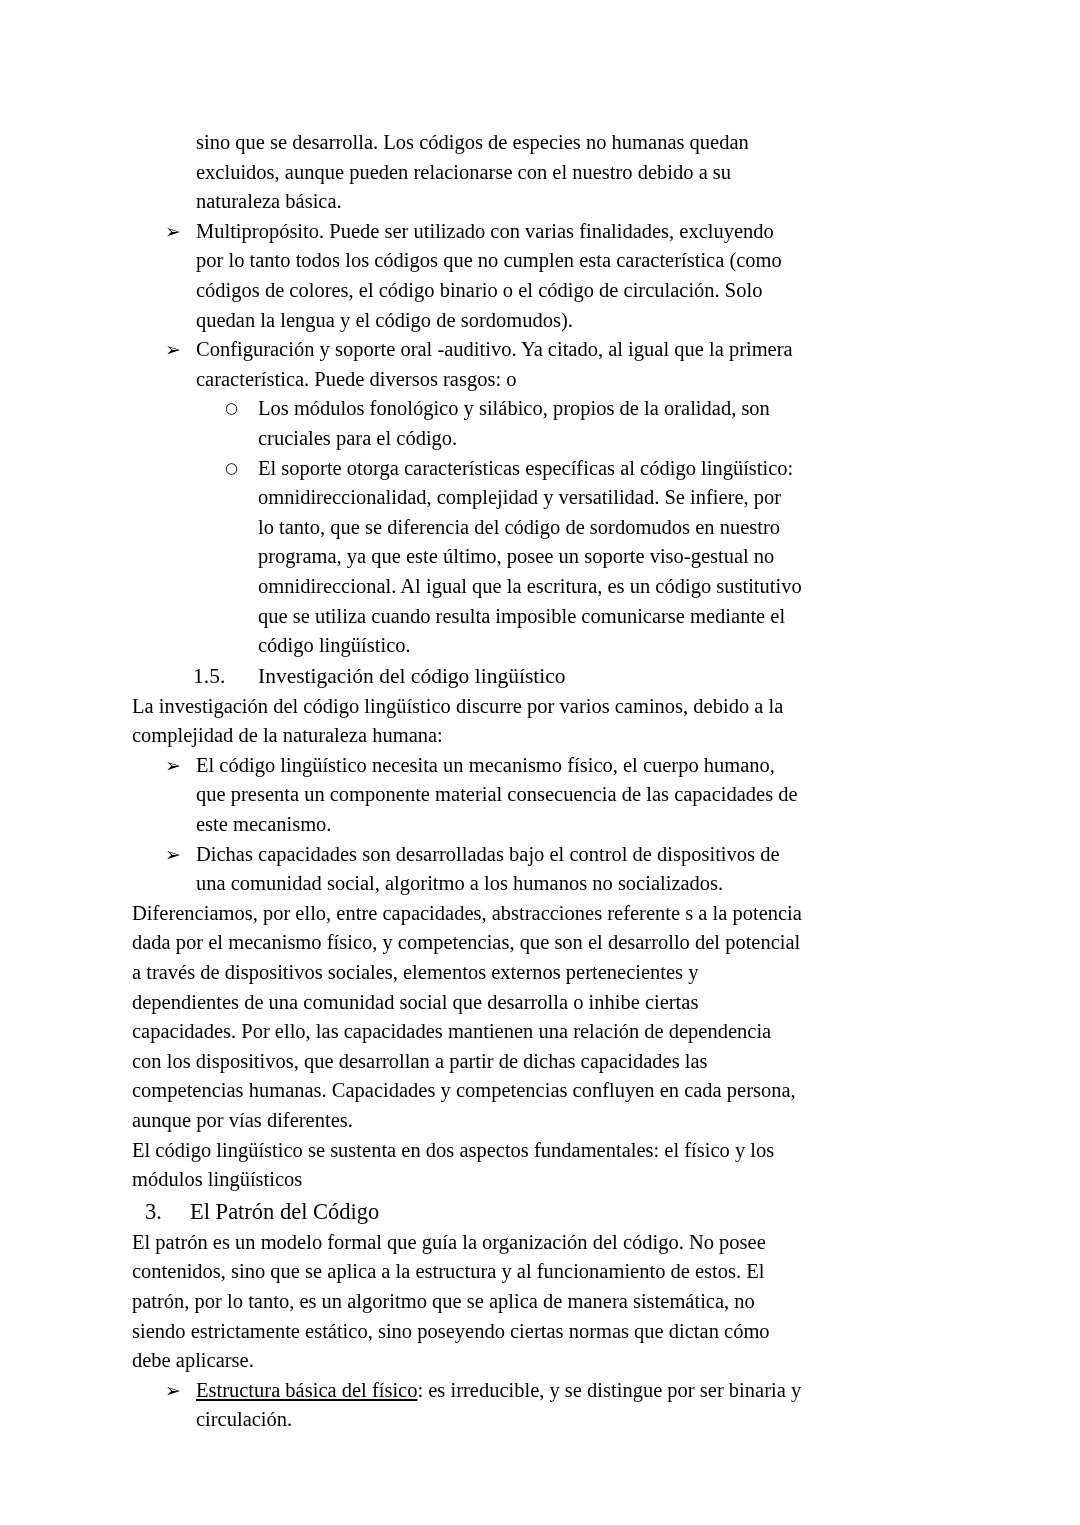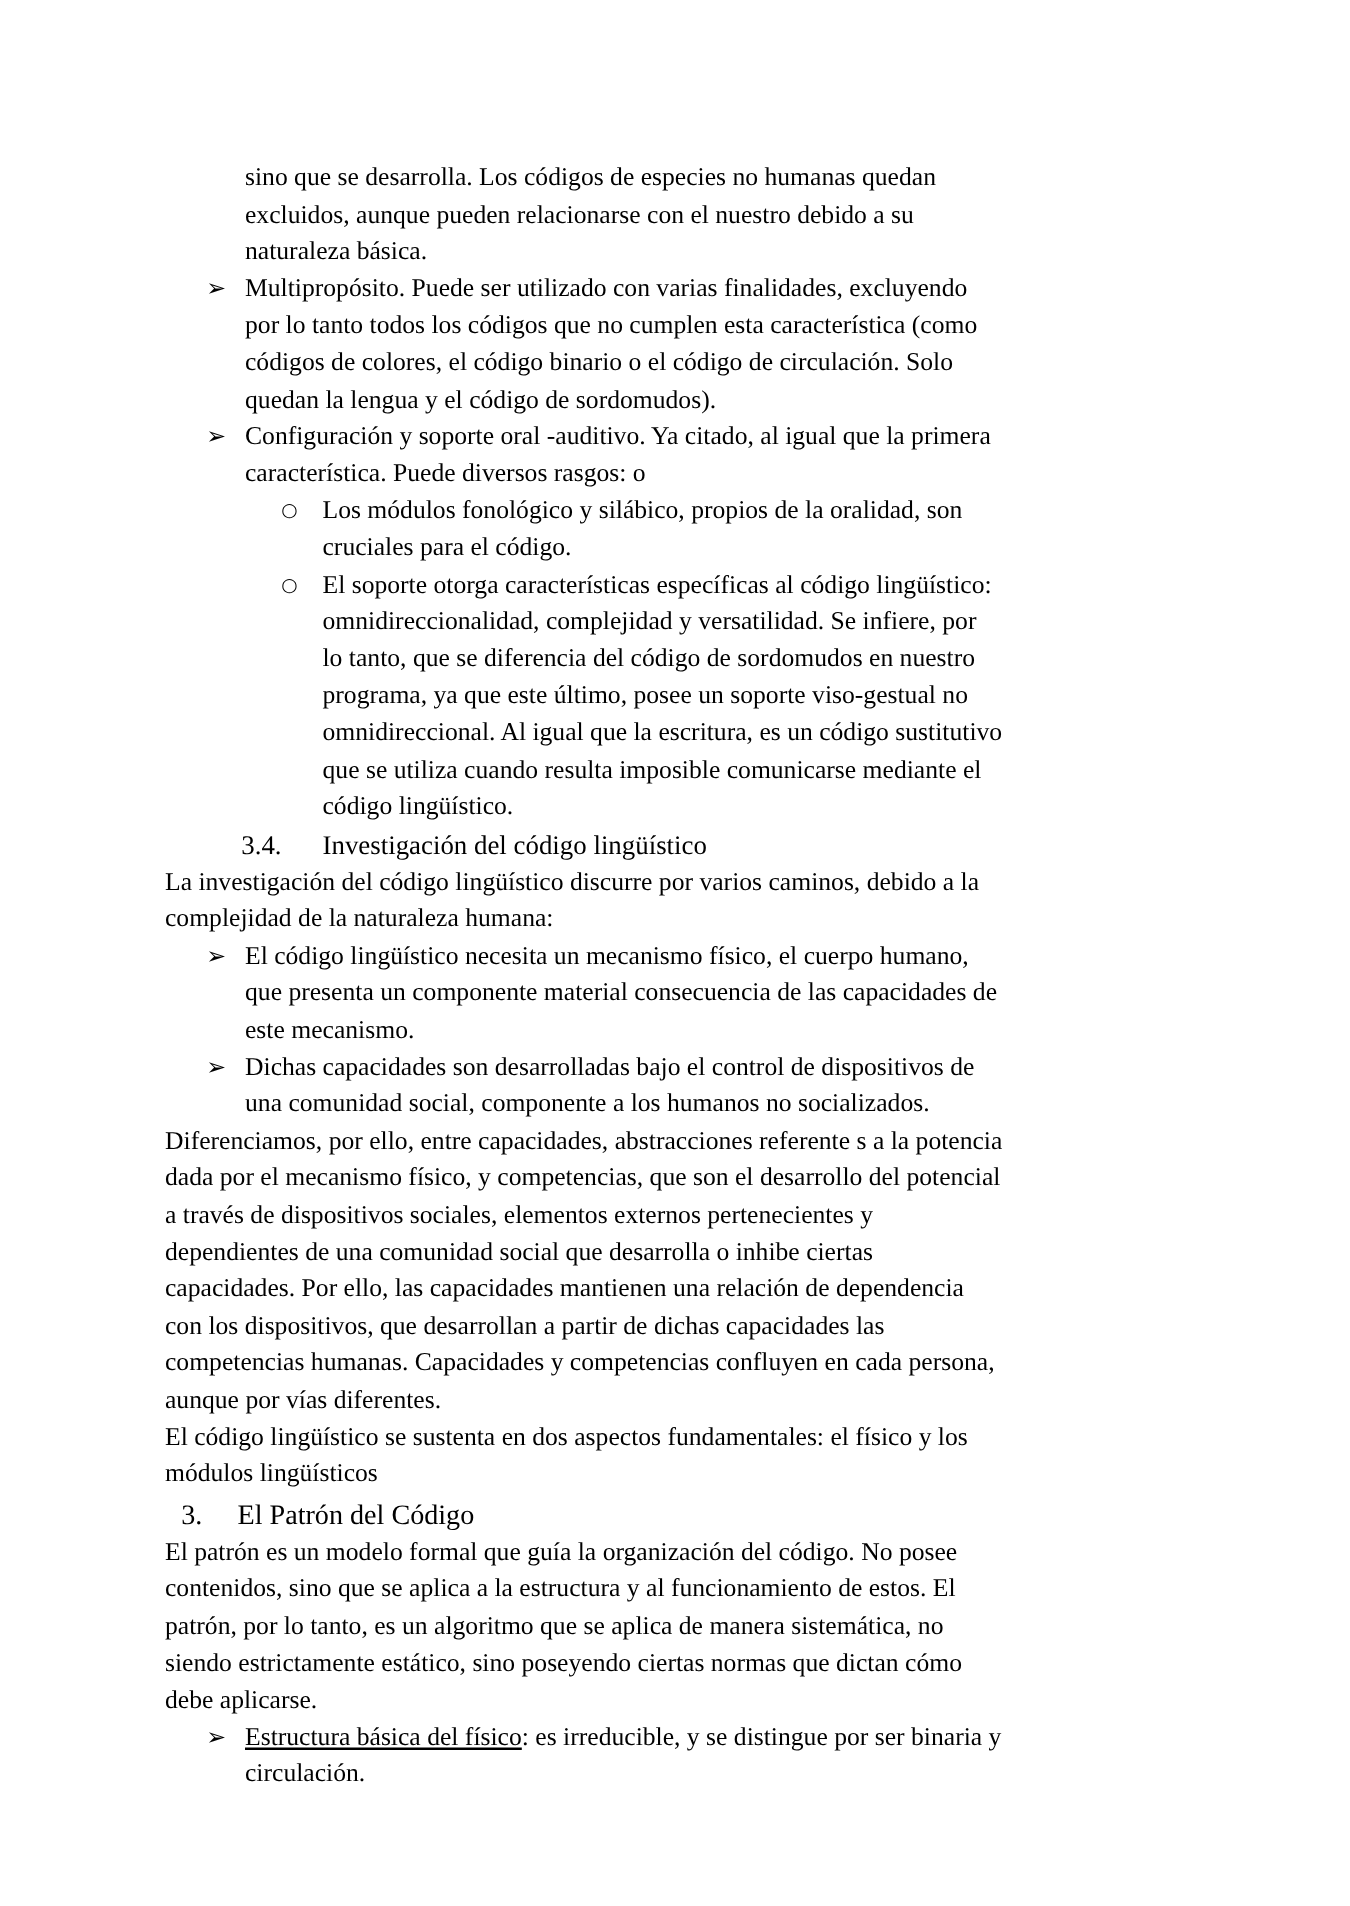--- a/index.html
+++ b/index.html
@@ -134,34 +134,34 @@
         <span class="marker2">○</span>
         <span>Los módulos fonológico y silábico, propios de la oralidad, son cruciales para el código.</span>
       </li>
       <li class="bullet2">
         <span class="marker2">○</span>
         <span>El soporte otorga características específicas al código lingüístico: omnidireccionalidad, complejidad y versatilidad. Se infiere, por lo tanto, que se diferencia del código de sordomudos en nuestro programa, ya que este último, posee un soporte viso-gestual no omnidireccional. Al igual que la escritura, es un código sustitutivo que se utiliza cuando resulta imposible comunicarse mediante el código lingüístico.</span>
       </li>
     </ul>
 
     <div class="heading h-sub">
-      <span class="num">3.4.</span>
+      <span class="num">1.5.</span>
       <span class="title">Investigación del código lingüístico</span>
     </div>
 
     <p class="para">La investigación del código lingüístico discurre por varios caminos, debido a la complejidad de la naturaleza humana:</p>
 
     <ul class="lvl1">
       <li class="bullet1">
         <span class="marker1">➢</span>
         <span>El código lingüístico necesita un mecanismo físico, el cuerpo humano, que presenta un componente material consecuencia de las capacidades de este mecanismo.</span>
       </li>
       <li class="bullet1">
         <span class="marker1">➢</span>
-        <span>Dichas capacidades son desarrolladas bajo el control de dispositivos de una comunidad social, componente a los humanos no socializados.</span>
+        <span>Dichas capacidades son desarrolladas bajo el control de dispositivos de una comunidad social, algoritmo a los humanos no socializados.</span>
       </li>
     </ul>
 
     <p class="para">Diferenciamos, por ello, entre capacidades, abstracciones referente s a la potencia dada por el mecanismo físico, y competencias, que son el desarrollo del potencial a través de dispositivos sociales, elementos externos pertenecientes y dependientes de una comunidad social que desarrolla o inhibe ciertas capacidades. Por ello, las capacidades mantienen una relación de dependencia con los dispositivos, que desarrollan a partir de dichas capacidades las competencias humanas. Capacidades y competencias confluyen en cada persona, aunque por vías diferentes.</p>
 
     <p class="para">El código lingüístico se sustenta en dos aspectos fundamentales: el físico y los módulos lingüísticos</p>
 
     <div class="heading h-main">
       <span class="num">3.</span>
       <span class="title">El Patrón del Código</span>

